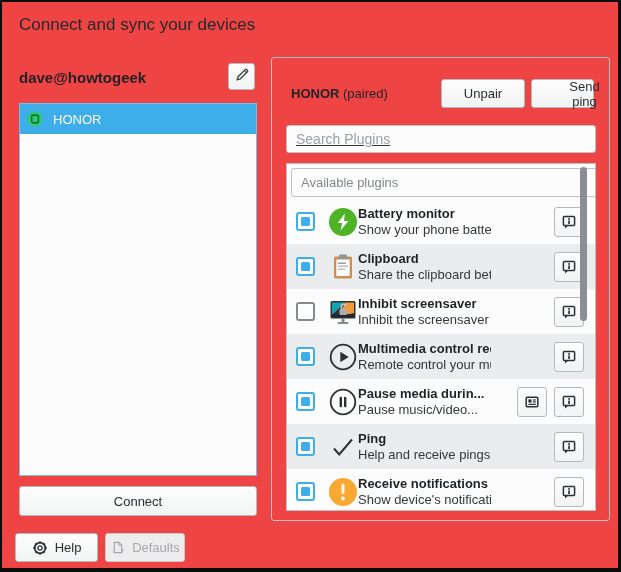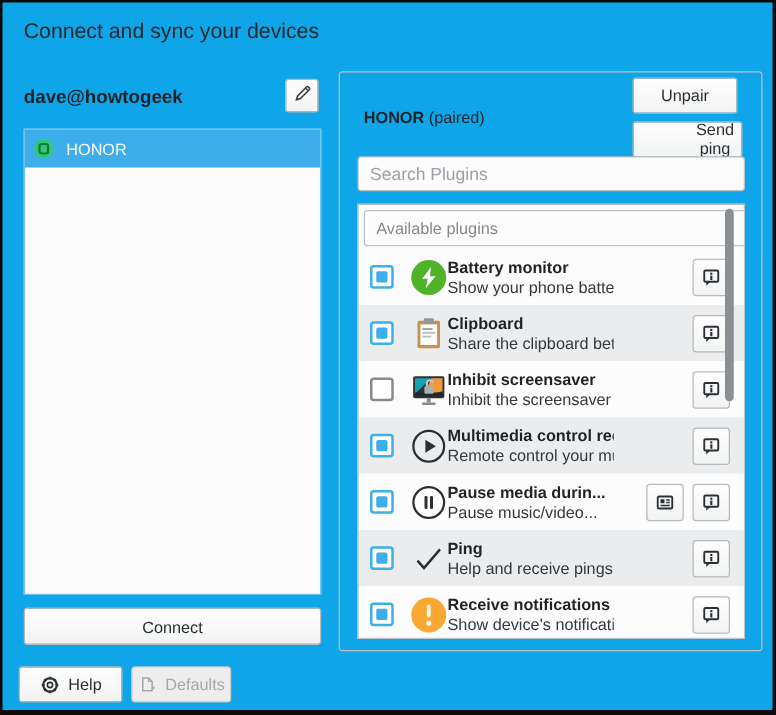--- a/index.html
+++ b/index.html
@@ -1,19 +1,19 @@
 <!DOCTYPE html>
 <html><head>
 <meta charset="utf-8">
 <style>
   * { box-sizing: border-box; margin: 0; padding: 0; }
   html,body { background:#eff0f1; }
   body { width:621px; height:572px; font-family:"Liberation Sans", sans-serif; }
   .window {
-    position:relative; width:621px; height:572px; background:#0ea5e9;
+    position:relative; width:621px; height:572px; background:#ef4444;
     border:2px solid #0b0b0b; border-right-width:3px; border-bottom-width:4px;
     overflow:hidden;
   }
   .page-title { position:absolute; left:17px; top:13px; font-size:17px; color:#26292c; }
 
   
   .btn {
     display:flex; align-items:center; justify-content:center; gap:7px;
     background:linear-gradient(#fdfdfd,#f2f3f3); border:1px solid #b4b9bd;
     border-radius:3px; font-size:13px; color:#2b2e31; cursor:default;
@@ -36,29 +36,30 @@
   .refresh-btn { position:absolute; left:17px; top:484px; width:238px; height:30px; }
 
   
   .group-box {
     position:absolute; left:269px; top:55px; width:339px; height:464px;
     border:1px solid #bcc0c3; border-radius:3px;
   }
   .device-header { position:absolute; left:14px; right:15px; top:21px; height:29px; display:flex; align-items:center;gap:44px; }
   .device-title { font-size:13px; color:#1f2326; margin-left:5px; white-space:nowrap; }
   .device-title b { font-weight:bold; }
-  .device-actions { margin-left:auto; display:flex; gap:6px;flex-direction:column; }
+  .device-actions { margin-left:auto; display:flex; gap:6px; }
   .unpair-btn { width:84px; height:29px; }
-  .sendping-btn { width:88px; height:29px;padding-left:44px; }
+  .sendping-btn { width:63px; height:29px;padding-left:44px; }
 
   .search-input {
     position:absolute; left:14px; top:67px; width:310px; height:28px;
     background:#fcfcfc; border:1px solid #bcc0c3; border-radius:3px;
     padding:0 9px; font-size:14px; color:#31363b; font-family:"Liberation Sans", sans-serif;
     outline:none;
+    text-decoration:underline;
   }
   .search-input::placeholder { color:#9aa0a5; opacity:1; }
 
   .plugin-list {
     position:absolute; left:14px; top:105px; width:310px; height:348px;
     background:#fcfcfc; border:1px solid #bcc0c3; overflow:hidden;
   }
   .plugin-list-header {
     position:absolute; left:4px; top:4px; width:323px; height:29px;
     border:1px solid #bdc1c4; border-radius:3px; background:#fcfcfc;

